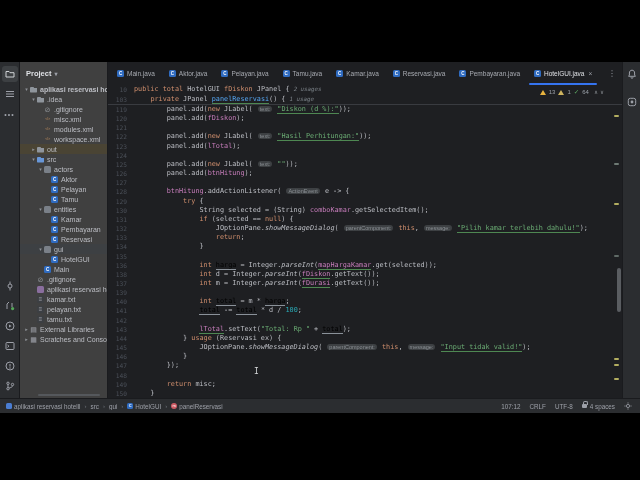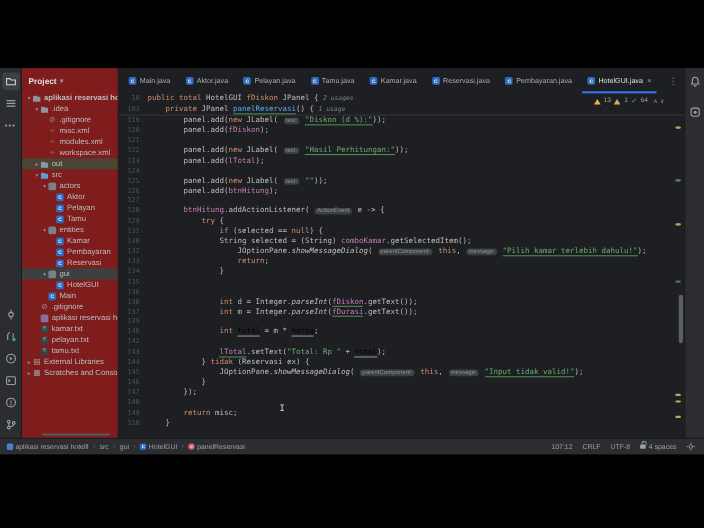--- a/index.html
+++ b/index.html
@@ -13,21 +13,21 @@
   .left-strip{width:20px;background:#2b2d30;border-right:1px solid #1a1b1e;display:flex;
     flex-direction:column;align-items:center;padding-top:4px;}
   .strip-btn{width:16px;height:16px;display:flex;align-items:center;justify-content:center;
     margin-bottom:4px;border-radius:3px;color:#9da0a8;}
   .strip-btn.active{background:#3d4043;}
   .strip-gap{margin-top:auto;}
   .strip-btn svg{display:block;}
   .dots{color:#9da0a8;font-size:7px;letter-spacing:1px;}
 
   
-  .proj{width:88px;background:#7f1d1d;border-right:1px solid #1a1b1e;position:relative;
+  .proj{width:88px;background:#404040;border-right:1px solid #1a1b1e;position:relative;
     overflow:hidden;}
   .proj-header{height:22px;display:flex;align-items:center;padding-left:6px;color:#dfe1e5;
     font-size:7.5px;font-weight:bold;}
   .proj-header .caret{color:#9da0a8;font-size:6px;margin-left:3px;}
   .trow{height:10px;display:flex;align-items:center;white-space:nowrap;overflow:hidden;}
   .trow.sel{background:#3d4043;}
   .trow.warm{background:#4a4434;}
   .chev{width:7px;flex:none;color:#8e9297;font-size:5px;text-align:center;}
   .tlabel{color:#bcbec4;font-size:7px;}
   .tlabel.b{font-weight:bold;}
@@ -366,34 +366,35 @@
             <div class="cl"><span class="ln">120</span><span class="code"><span class="d">        panel.add(</span><span class="f">fDiskon</span><span class="d">);</span></span></div>
             <div class="cl"><span class="ln">121</span><span class="code"></span></div>
             <div class="cl"><span class="ln">122</span><span class="code"><span class="d">        panel.add(</span><span class="k">new</span><span class="d"> JLabel( </span><span class="h">text:</span><span class="d"> </span><span class="s t">"Hasil Perhitungan:"</span><span class="d">));</span></span></div>
             <div class="cl"><span class="ln">123</span><span class="code"><span class="d">        panel.add(</span><span class="f">lTotal</span><span class="d">);</span></span></div>
             <div class="cl"><span class="ln">124</span><span class="code"></span></div>
             <div class="cl"><span class="ln">125</span><span class="code"><span class="d">        panel.add(</span><span class="k">new</span><span class="d"> JLabel( </span><span class="h">text:</span><span class="d"> </span><span class="s">""</span><span class="d">));</span></span></div>
             <div class="cl"><span class="ln">126</span><span class="code"><span class="d">        panel.add(</span><span class="f">btnHitung</span><span class="d">);</span></span></div>
             <div class="cl"><span class="ln">127</span><span class="code"></span></div>
             <div class="cl"><span class="ln">128</span><span class="code"><span class="d">        </span><span class="f">btnHitung</span><span class="d">.addActionListener( </span><span class="h">ActionEvent</span><span class="d"> e -&gt; {</span></span></div>
             <div class="cl"><span class="ln">129</span><span class="code"><span class="d">            </span><span class="k">try</span><span class="d"> {</span></span></div>
+            <div class="cl"><span class="ln">130</span><span class="code"><span class="d">                String selected = (String) </span><span class="f">comboKamar</span><span class="d">.getSelectedItem();</span></span></div>
             <div class="cl"><span class="ln">131</span><span class="code"><span class="d">                </span><span class="k">if</span><span class="d"> (selected == </span><span class="k">null</span><span class="d">) {</span></span></div>
-            <div class="cl"><span class="ln">130</span><span class="code"><span class="d">                String selected = (String) </span><span class="f">comboKamar</span><span class="d">.getSelectedItem();</span></span></div>
             <div class="cl"><span class="ln">132</span><span class="code"><span class="d">                    JOptionPane.</span><span class="it">showMessageDialog</span><span class="d">( </span><span class="h">parentComponent:</span><span class="d"> </span><span class="k">this</span><span class="d">, </span><span class="h">message:</span><span class="d"> </span><span class="s t">"Pilih kamar terlebih dahulu!"</span><span class="d">);</span></span></div>
             <div class="cl"><span class="ln">133</span><span class="code"><span class="d">                    </span><span class="k">return</span><span class="d">;</span></span></div>
             <div class="cl"><span class="ln">134</span><span class="code"><span class="d">                }</span></span></div>
             <div class="cl"><span class="ln">135</span><span class="code"></span></div>
-            <div class="cl"><span class="ln">136</span></div>
+            <div class="cl"><span class="ln">136</span><span class="code"><span class="d">                </span><span class="k">int</span><span class="d"> </span><span class="u">harga</span><span class="d"> = Integer.</span><span class="it">parseInt</span><span class="d">(</span><span class="f t">mapHargaKamar</span><span class="d">.get(selected));</span></span></div>
             <div class="cl"><span class="ln">138</span><span class="code"><span class="d">                </span><span class="k">int</span><span class="d"> d = Integer.</span><span class="it">parseInt</span><span class="d">(</span><span class="f t">fDiskon</span><span class="d">.getText());</span></span></div>
             <div class="cl"><span class="ln">137</span><span class="code"><span class="d">                </span><span class="k">int</span><span class="d"> m = Integer.</span><span class="it">parseInt</span><span class="d">(</span><span class="f t">fDurasi</span><span class="d">.getText());</span></span></div>
             <div class="cl"><span class="ln">139</span><span class="code"></span></div>
             <div class="cl"><span class="ln">140</span><span class="code"><span class="d">                </span><span class="k">int</span><span class="d"> </span><span class="u">total</span><span class="d"> = m * </span><span class="u">harga</span><span class="d">;</span></span></div>
+            <div class="cl"><span class="ln">141</span><span class="code"><span class="d">                </span><span class="u">total</span><span class="d"> -= </span><span class="u">total</span><span class="d"> * d / </span><span class="n">100</span><span class="d">;</span></span></div>
             <div class="cl"><span class="ln">142</span><span class="code"></span></div>
             <div class="cl"><span class="ln">143</span><span class="code"><span class="d">                </span><span class="f t">lTotal</span><span class="d">.setText(</span><span class="s">"Total: Rp "</span><span class="d"> + </span><span class="u">total</span><span class="d">);</span></span></div>
-            <div class="cl"><span class="ln">144</span><span class="code"><span class="d">            } </span><span class="k">tidak</span><span class="d"> (Reservasi ex) {</span></span></div>
+            <div class="cl"><span class="ln">144</span><span class="code"><span class="d">            } </span><span class="k">usage</span><span class="d"> (Reservasi ex) {</span></span></div>
             <div class="cl"><span class="ln">145</span><span class="code"><span class="d">                JOptionPane.</span><span class="it">showMessageDialog</span><span class="d">( </span><span class="h">parentComponent:</span><span class="d"> </span><span class="k">this</span><span class="d">, </span><span class="h">message:</span><span class="d"> </span><span class="s t">"Input tidak valid!"</span><span class="d">);</span></span></div>
             <div class="cl"><span class="ln">146</span><span class="code"><span class="d">            }</span></span></div>
             <div class="cl"><span class="ln">147</span><span class="code"><span class="d">        });</span></span></div>
             <div class="cl"><span class="ln">148</span><span class="code"></span></div>
             <div class="cl"><span class="ln">149</span><span class="code"><span class="d">        </span><span class="k">return</span><span class="d"> misc;</span></span></div>
             <div class="cl"><span class="ln">150</span><span class="code"><span class="d">    }</span></span></div>
           </div>
 
         <div class="inspect">
           <span class="tri"></span>

